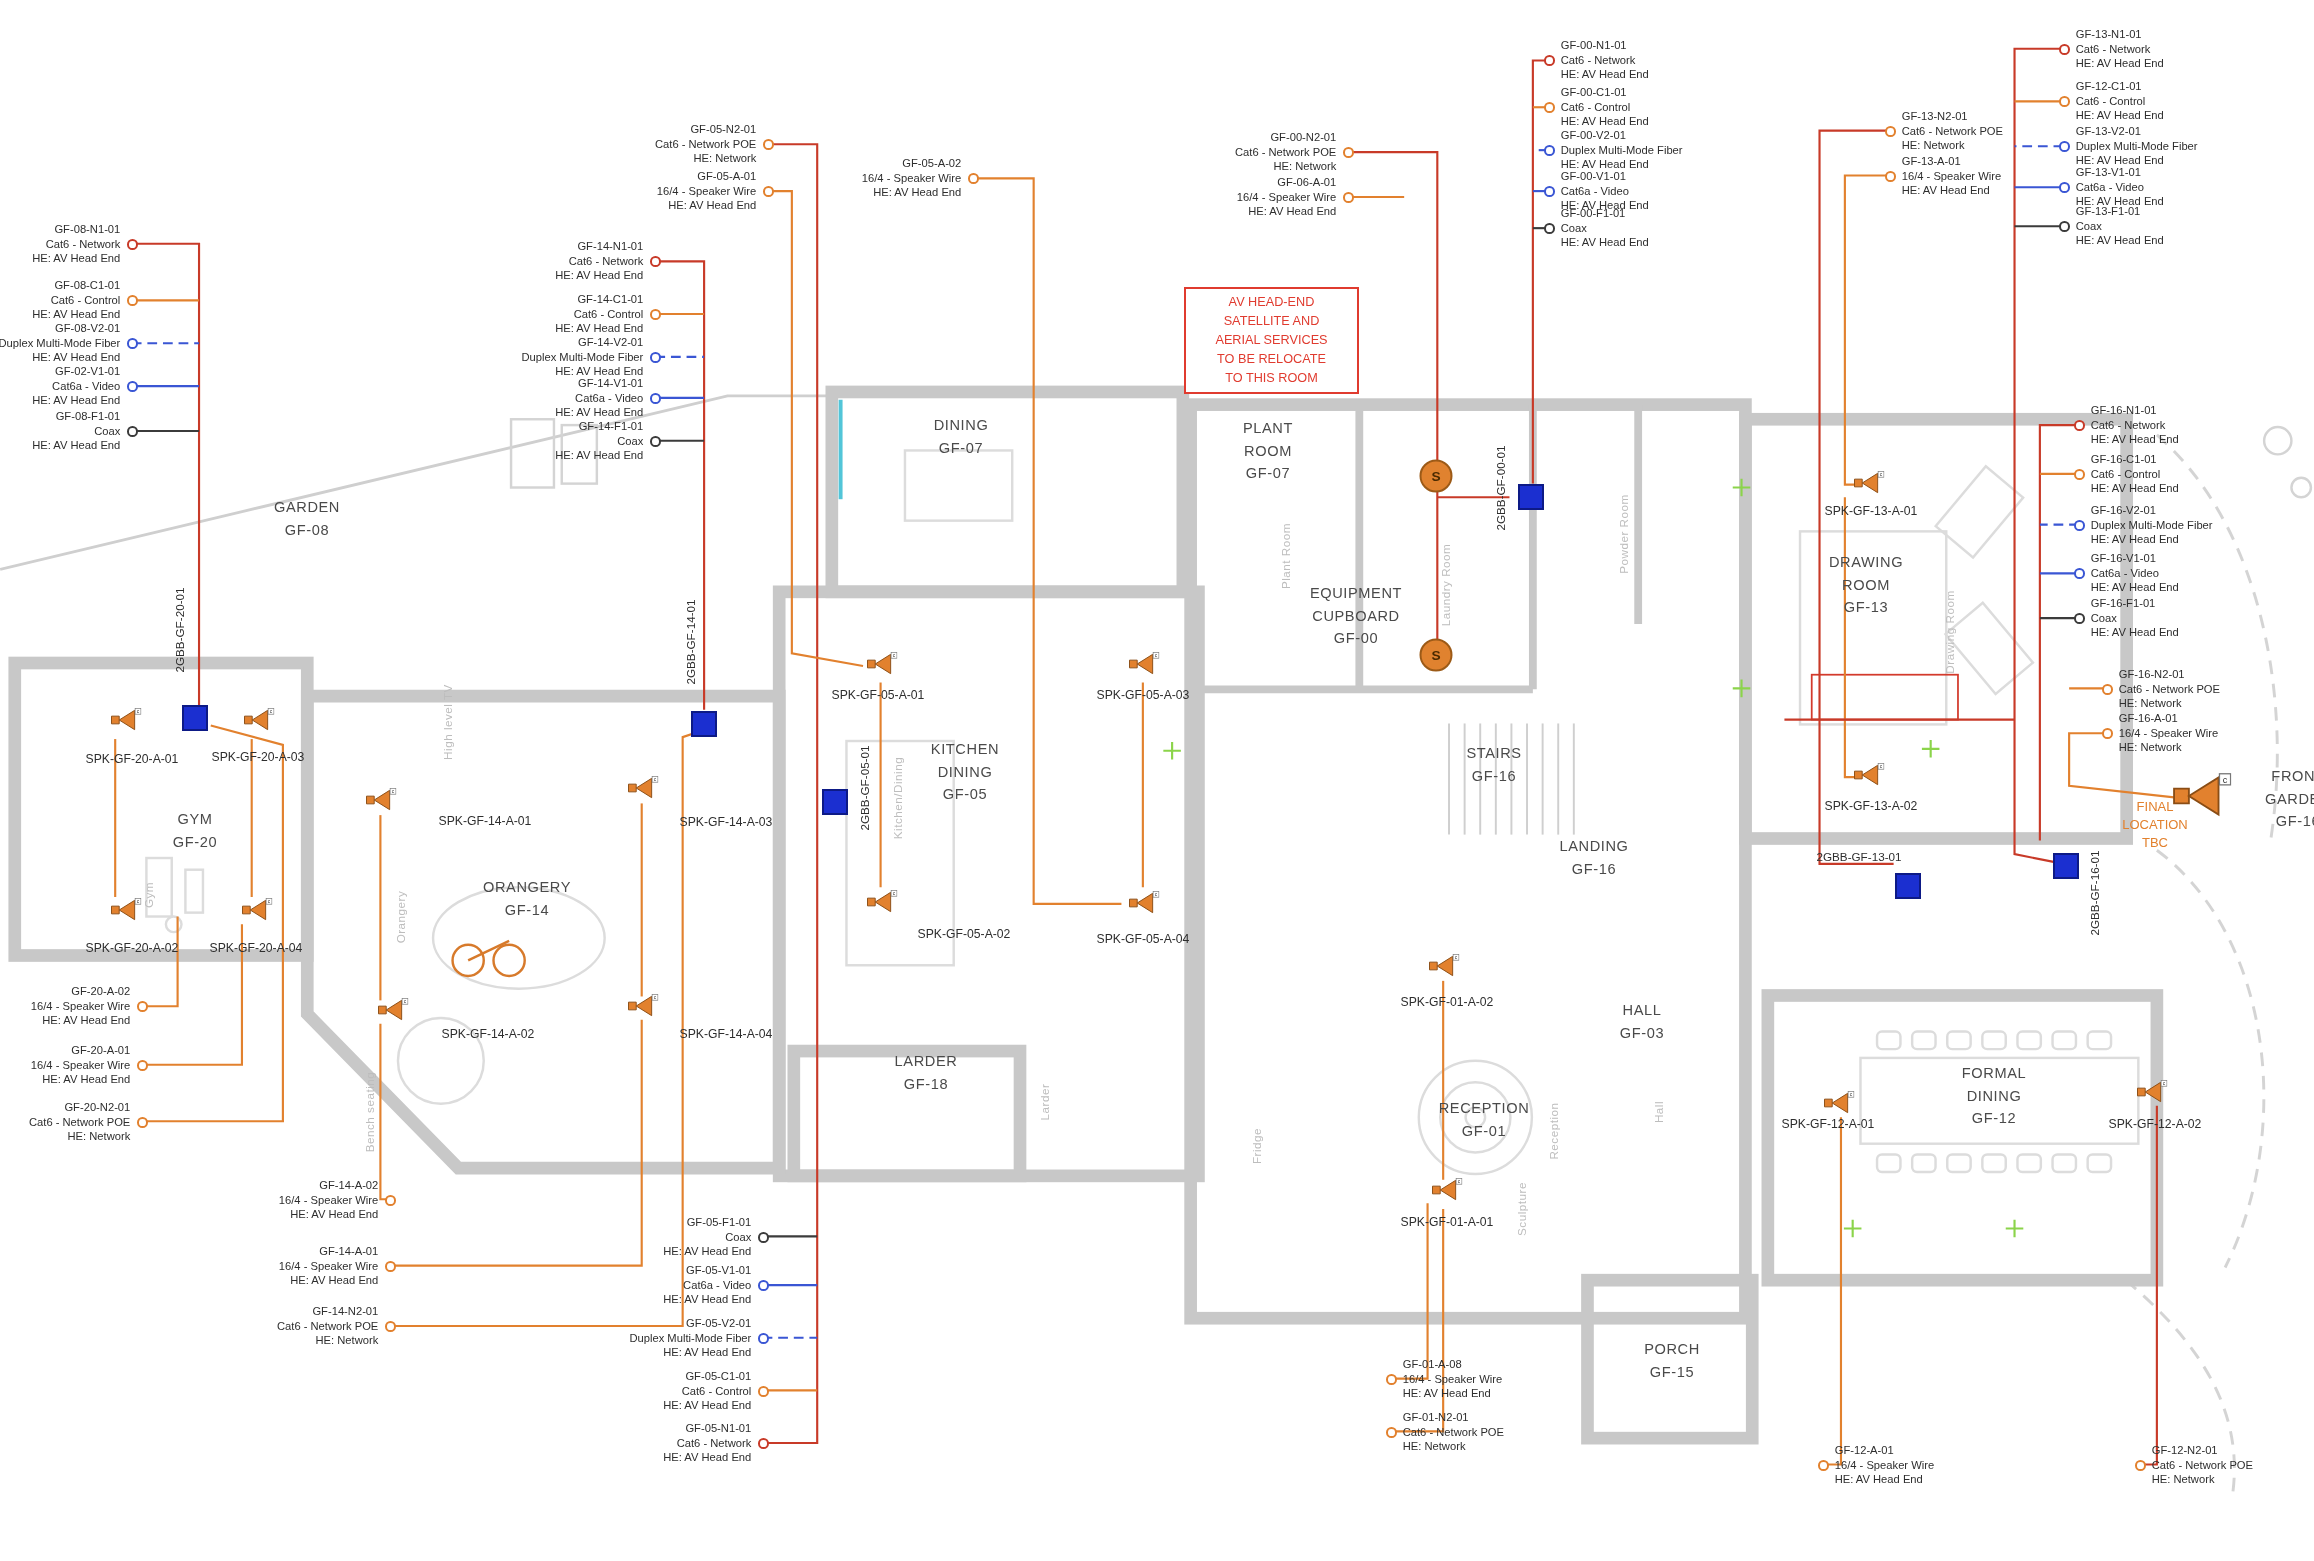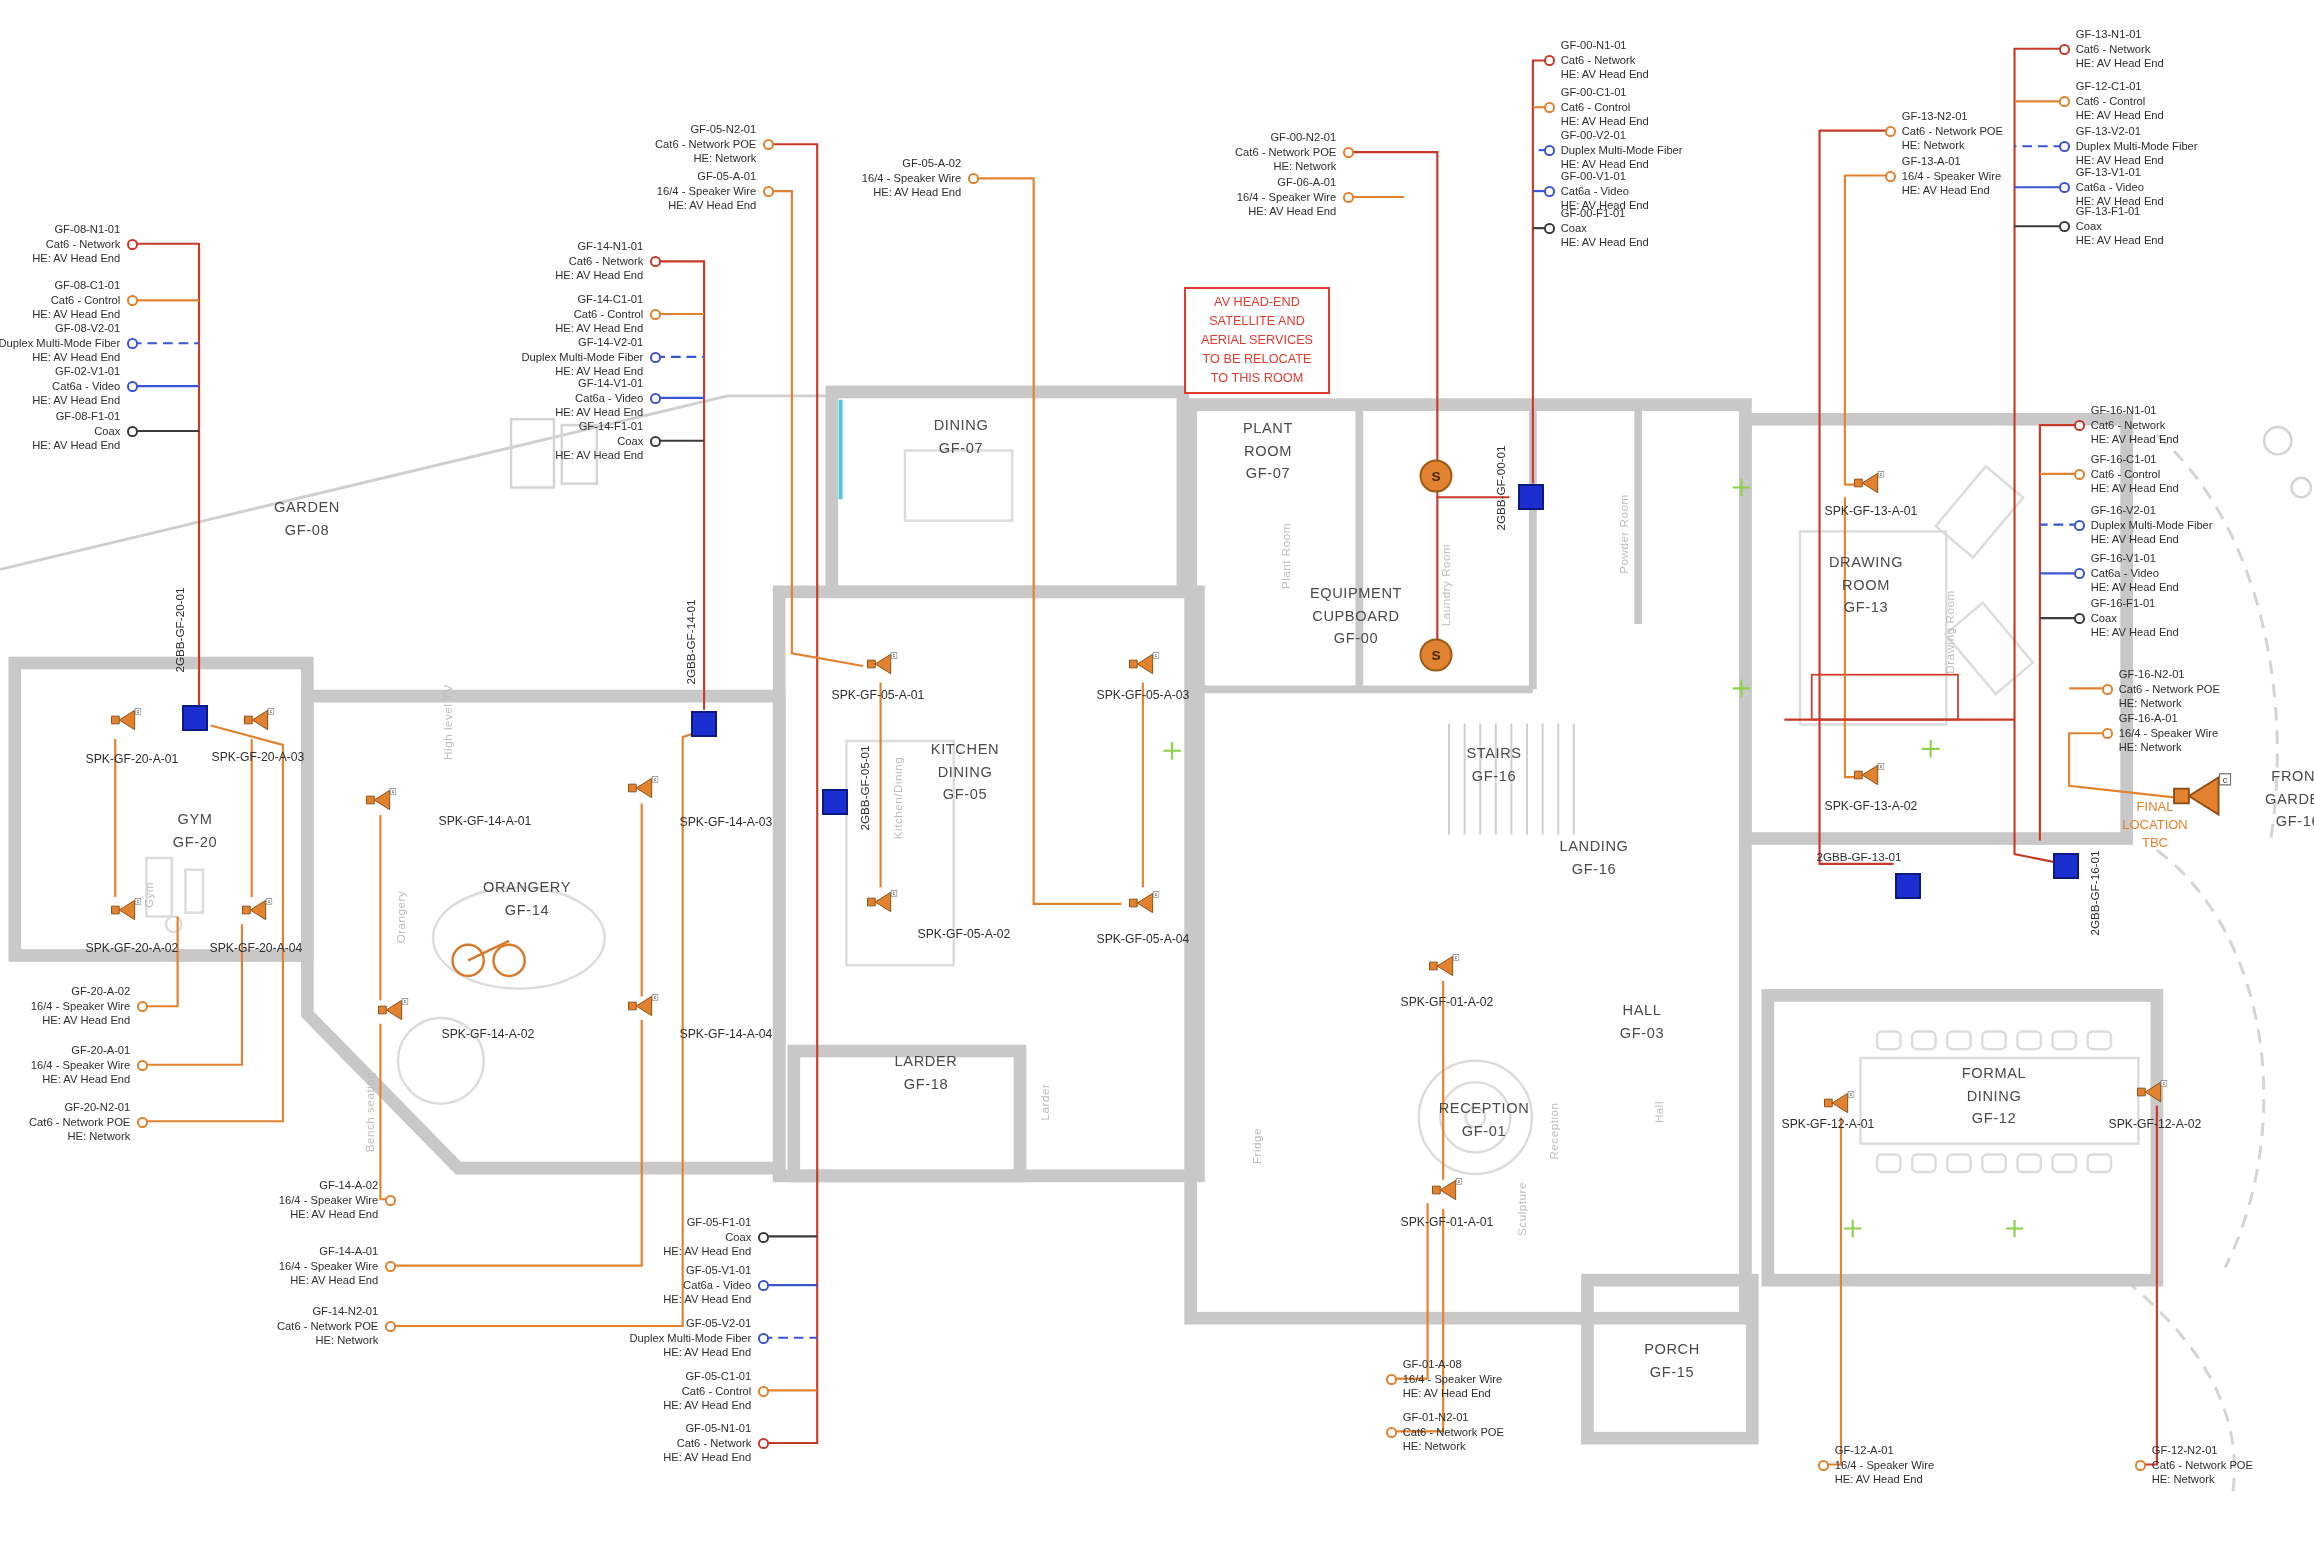--- a/index.html
+++ b/index.html
@@ -27,21 +27,21 @@
   .gbb-label{transform:translate(-50%,-50%);font-size:11.7px;color:#2e2e2e;white-space:nowrap;z-index:6;}
   .gbb-label.rot{transform:translate(-50%,-50%) rotate(-90deg);}
 
   .s-marker{width:29px;height:29px;border-radius:50%;background:#e0822f;border:2px solid #9c5a17;
             transform:translate(-50%,-50%);display:flex;align-items:center;justify-content:center;
             font-size:13.7px;font-weight:bold;color:#4a2a00;z-index:5;}
 
   .arch-label{transform:translate(-50%,-50%) rotate(-90deg);font-size:11.7px;color:#bdbdbd;
               white-space:nowrap;letter-spacing:0.5px;z-index:2;}
 
-  #note-box{left:1184px;top:287px;width:146px;min-height:98px;border:2px solid #e03b2f;background:#fff;
+  #note-box{left:1184px;top:287px;width:175px;min-height:98px;border:2px solid #e03b2f;background:#fff;
             color:#e03b2f;font-size:12.7px;line-height:1.5;display:flex;align-items:center;justify-content:center;
             text-align:center;white-space:pre-line;z-index:7;padding:3.9px 2px;box-sizing:border-box;}
   #final-location{left:2155px;top:825px;transform:translate(-50%,-50%);color:#e2812e;font-size:13px;
                   line-height:1.4;text-align:center;white-space:pre-line;z-index:7;}
 </style>
 </head>
 <body>
 
 <div id="canvas">
 

